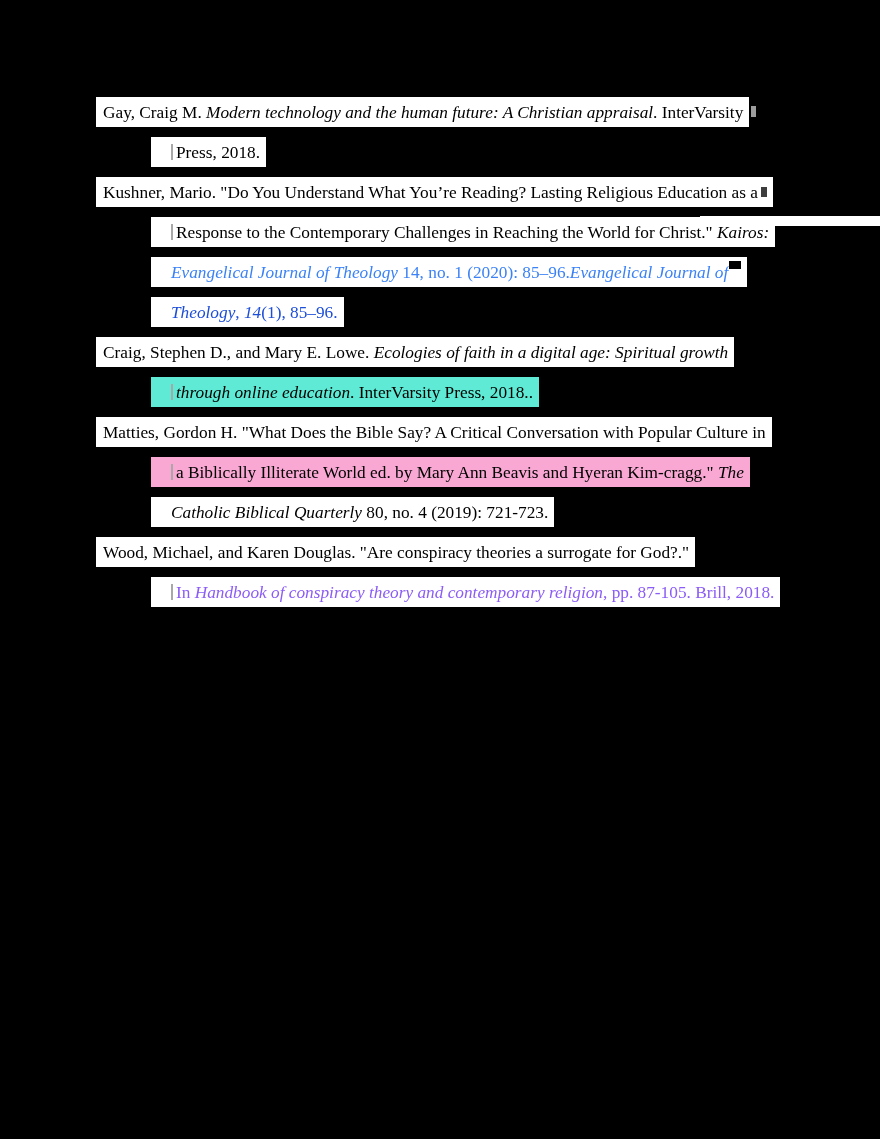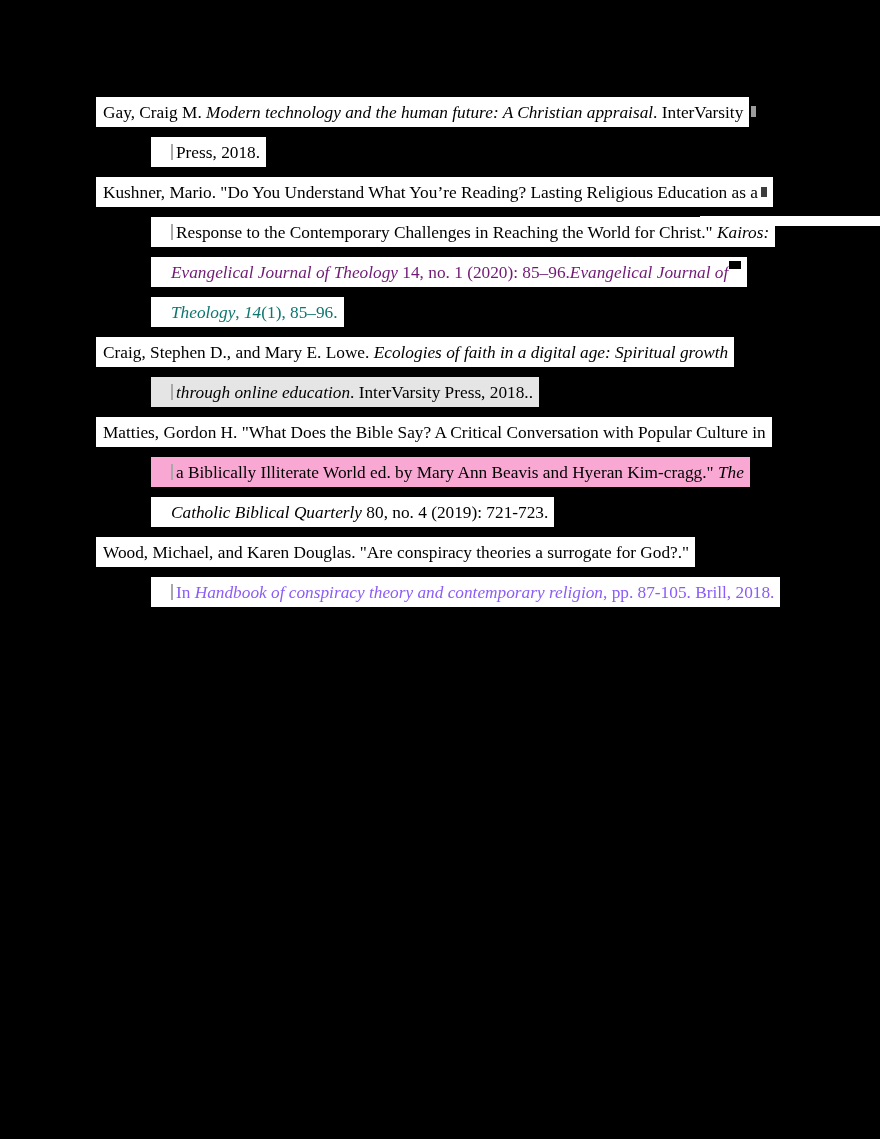--- a/index.html
+++ b/index.html
@@ -88,26 +88,26 @@
 <div class="strip"></div>
 
 <div class="doc">
     <div class="entry">
       <div class="line"><span class="hl" style="background: rgb(255, 255, 255); color: rgb(0, 0, 0);"><span>Gay, Craig M. </span><i>Modern technology and the human future: A Christian appraisal</i><span>. InterVarsity</span></span><span class="tick-gray"></span></div>
       <div class="line indent"><span class="hl" style="background: rgb(255, 255, 255); color: rgb(0, 0, 0);"><span class="left-bar"></span><span>Press, 2018.</span></span></div>
     </div>
     <div class="entry">
       <div class="line"><span class="hl" style="background: rgb(255, 255, 255); color: rgb(0, 0, 0);"><span>Kushner, Mario. "Do You Understand What You’re Reading? Lasting Religious Education as a</span><span class="tick-dark"></span></span></div>
       <div class="line indent"><span class="hl" style="background: rgb(255, 255, 255); color: rgb(0, 0, 0);"><span class="left-bar"></span><span>Response to the Contemporary Challenges in Reaching the World for Christ." </span><i>Kairos:</i></span></div>
-      <div class="line indent"><span class="hl" style="background: rgb(255, 255, 255); color: #701a75;"><i>Evangelical Journal of Theology</i><span> 14, no. 1 (2020): 85–96.</span><i>Evangelical Journal of</i><span class="sq"></span></span></div>
-      <div class="line indent"><span class="hl" style="background: rgb(255, 255, 255); color: #0f766e;"><i>Theology</i><span>, </span><i>14</i><span>(1), 85–96.</span></span></div>
+      <div class="line indent"><span class="hl" style="background: rgb(255, 255, 255); color: #3b82f6;"><i>Evangelical Journal of Theology</i><span> 14, no. 1 (2020): 85–96.</span><i>Evangelical Journal of</i><span class="sq"></span></span></div>
+      <div class="line indent"><span class="hl" style="background: rgb(255, 255, 255); color: #1d4ed8;"><i>Theology</i><span>, </span><i>14</i><span>(1), 85–96.</span></span></div>
     </div>
     <div class="entry">
       <div class="line"><span class="hl" style="background: rgb(255, 255, 255); color: rgb(0, 0, 0);"><span>Craig, Stephen D., and Mary E. Lowe. </span><i>Ecologies of faith in a digital age: Spiritual growth</i></span></div>
-      <div class="line indent"><span class="hl" style="background: #e5e5e5; color: rgb(0, 0, 0);"><span class="left-bar"></span><i>through online education</i><span>. InterVarsity Press, 2018..</span></span></div>
+      <div class="line indent"><span class="hl" style="background: #5eead4; color: rgb(0, 0, 0);"><span class="left-bar"></span><i>through online education</i><span>. InterVarsity Press, 2018..</span></span></div>
     </div>
     <div class="entry">
       <div class="line"><span class="hl" style="background: rgb(255, 255, 255); color: rgb(0, 0, 0);"><span>Matties, Gordon H. "What Does the Bible Say? A Critical Conversation with Popular Culture in</span></span></div>
       <div class="line indent"><span class="hl" style="background: #f9a8d4; color: rgb(0, 0, 0);"><span class="left-bar"></span><span>a Biblically Illiterate World ed. by Mary Ann Beavis and Hyeran Kim-cragg." </span><i>The</i></span></div>
       <div class="line indent"><span class="hl" style="background: rgb(255, 255, 255); color: rgb(0, 0, 0);"><i>Catholic Biblical Quarterly</i><span> 80, no. 4 (2019): 721-723.</span></span></div>
     </div>
     <div class="entry">
       <div class="line"><span class="hl" style="background: rgb(255, 255, 255); color: rgb(0, 0, 0);"><span>Wood, Michael, and Karen Douglas. "Are conspiracy theories a surrogate for God?."</span></span></div>
       <div class="line indent"><span class="hl" style="background: rgb(255, 255, 255); color: #8b5cf6;"><span class="left-bar"></span><span>In </span><i>Handbook of conspiracy theory and contemporary religion</i><span>, pp. 87-105. Brill, 2018.</span></span></div>
     </div>

